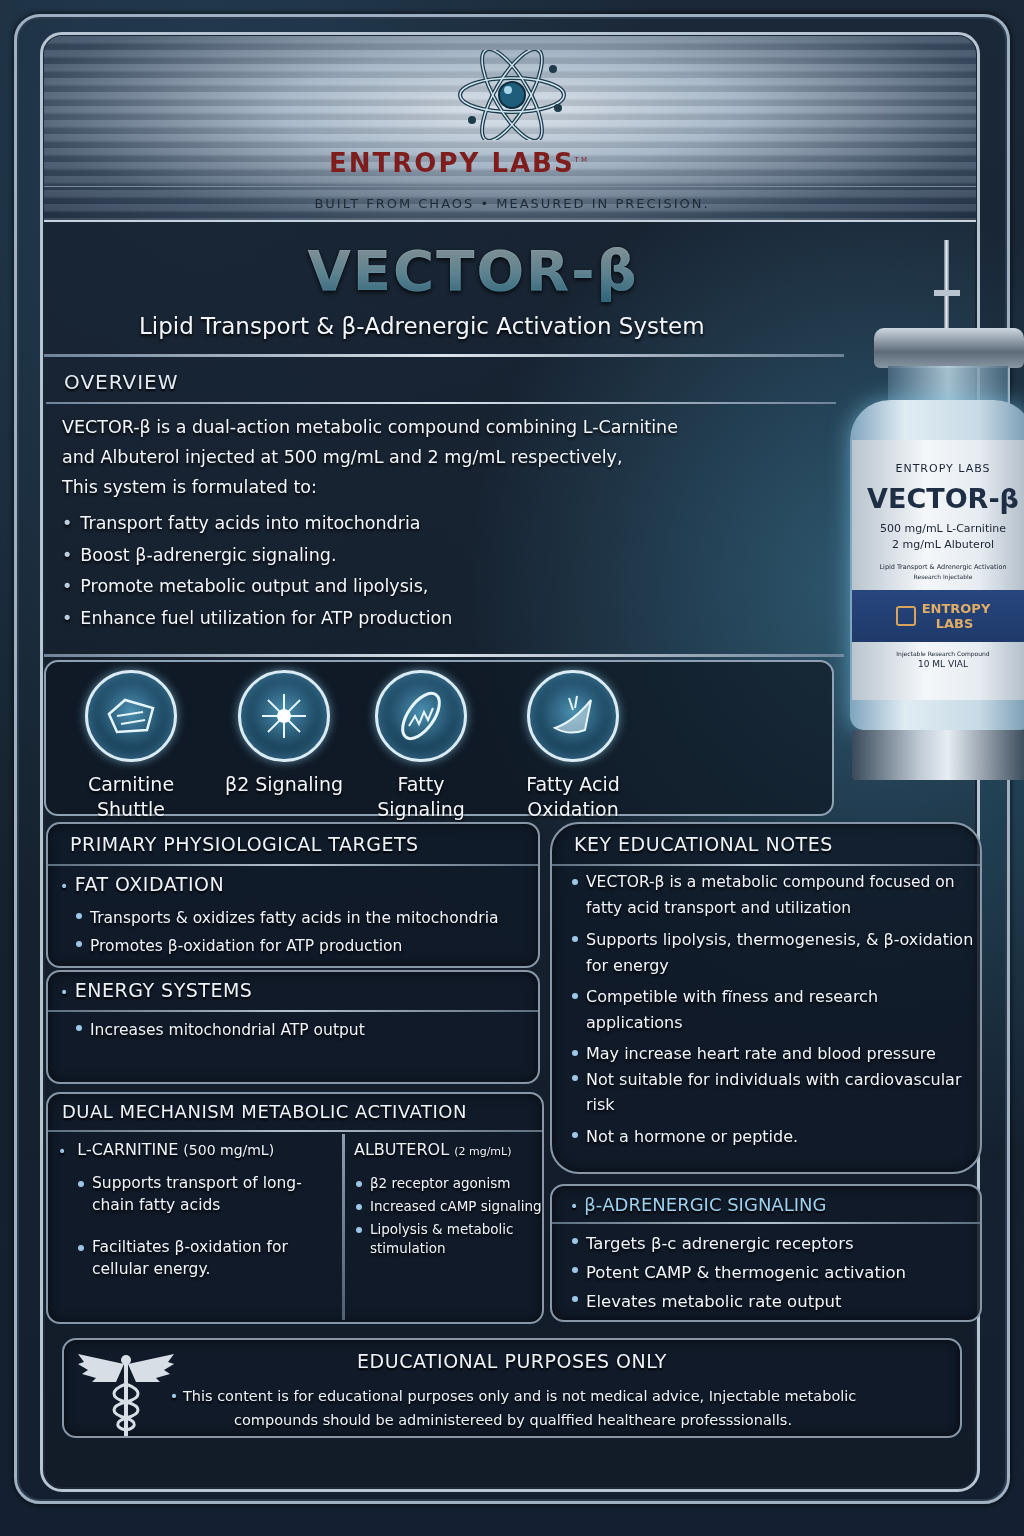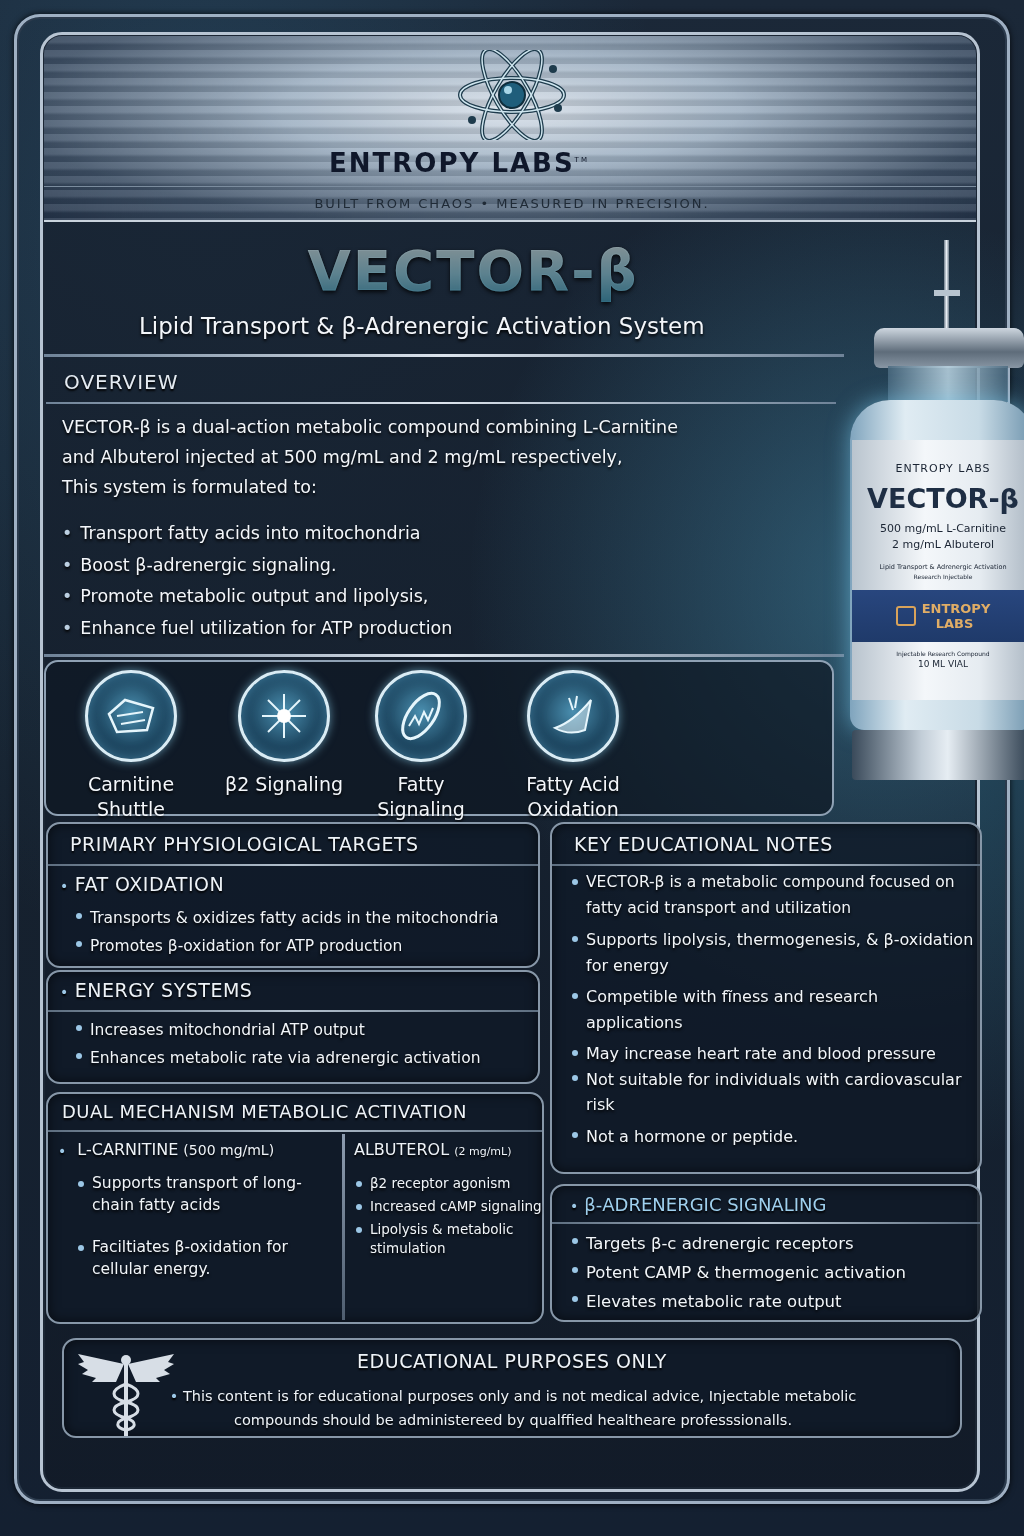--- a/index.html
+++ b/index.html
@@ -32,21 +32,21 @@
     border-radius: 18px 18px 0 0;
     background:
       repeating-linear-gradient(180deg, rgba(255,255,255,0.10) 0px, rgba(255,255,255,0.10) 6px, rgba(0,0,0,0.10) 9px, rgba(0,0,0,0.10) 14px),
       radial-gradient(ellipse at 50% 40%, #d9e1ea 0%, #9fb1c3 35%, #3e5066 75%, #24344a 100%);
     border-bottom: 2px solid #c9d3dd;
   }
   .logo-atom { position: absolute; left: 452px; top: 50px; width: 120px; height: 90px; }
   .brand-name {
     position: absolute; left: 0; width: 918px; top: 148px; text-align: center;
     font-family: "DejaVu Sans", sans-serif; font-weight: bold; font-size: 26px;
-    letter-spacing: 2px; color: #0f172a;
+    letter-spacing: 2px; color: #7f1d1d;
   }
   .brand-name sup { font-size: 7px; font-weight: normal; }
   .tagline {
     position: absolute; left: 0; width: 1024px; top: 196px; text-align: center;
     font-size: 13px; letter-spacing: 2px; color: #1f2a36;
   }
   .hero-title {
     position: absolute; left: 0; width: 946px; top: 238px; text-align: center;
     font-size: 56px; font-weight: bold; letter-spacing: 2px;
     color: #b8e6f5;
@@ -64,21 +64,21 @@
   
   .overview {
     position: absolute; left: 46px; top: 360px; width: 790px; height: 296px;
     border-radius: 10px;
   }
   .overview-title {
     position: absolute; left: 18px; top: 10px; font-size: 20px; letter-spacing: 1px; color: #e4ebf2;
     text-shadow: 0 2px 2px #000;
   }
   .overview-body { position: absolute; left: 16px; top: 52px; width: 760px; font-size: 17.5px; line-height: 30px; color: #f4f7fb; text-shadow: 0 2px 3px #000; }
-  .overview-body ul { list-style: none; margin-top: 16px; }
+  .overview-body ul { list-style: none; margin-top: 6px; }
   .overview-body li { line-height: 31.5px; }
   .overview-body li::before { content: "•"; color: #bcd0e2; margin-right: 8px; }
 
   
   .vial { position: absolute; left: 840px; top: 240px; width: 184px; height: 560px; }
 
   
   .icon-strip {
     position: absolute; left: 44px; top: 660px; width: 790px; height: 156px;
     border: 2px solid #8fa1b4; border-radius: 14px;
@@ -254,21 +254,20 @@
     <li>Transports &amp; oxidizes fatty acids in the mitochondria</li>
     <li>Promotes β-oxidation for ATP production</li>
   </ul>
 </div>
 
 <div class="panel" style="left:46px; top:970px; width:494px; height:114px;">
   <div class="panel-title sub-title-bullet" style="position:absolute; left:12px; top:7px;"><span>ENERGY SYSTEMS</span></div>
   <div class="panel-rule" style="position:absolute; left:0; top:38px; width:490px;"></div>
   <ul class="bullets" style="position:absolute; left:24px; top:44px; font-size:15.5px; line-height:28px;">
     <li>Increases mitochondrial ATP output</li>
-    <li>Enhances metabolic rate via adrenergic activation</li>
   </ul>
 </div>
 
 <div class="panel" style="left:46px; top:1092px; width:498px; height:232px;">
   <div class="panel-title" style="position:absolute; left:14px; top:7px; font-size:18px;">DUAL MECHANISM METABOLIC ACTIVATION</div>
   <div class="panel-rule" style="position:absolute; left:0; top:36px; width:494px;"></div>
   <div style="position:absolute; left:294px; top:40px; width:3px; height:186px; background:linear-gradient(180deg,#8d9caf,#4f5e70);"></div>
   <div class="sub-title-bullet" style="position:absolute; left:10px; top:46px; font-size:16px; color:#eef3f8; text-shadow:0 2px 2px #000;">
     <span>L-CARNITINE</span> <span style="font-size:14px;">(500 mg/mL)</span>
   </div>
@@ -279,21 +278,21 @@
   <div style="position:absolute; left:306px; top:46px; font-size:16px; color:#eef3f8; text-shadow:0 2px 2px #000;">
     <span>ALBUTEROL</span> <span style="font-size:11px;">(2 mg/mL)</span>
   </div>
   <ul class="bullets" style="position:absolute; left:304px; top:80px; width:190px; font-size:13.5px; line-height:19px;">
     <li style="margin-bottom:4px;">β2 receptor agonism</li>
     <li style="margin-bottom:4px;">Increased cAMP signaling</li>
     <li>Lipolysis &amp; metabolic stimulation</li>
   </ul>
 </div>
 
-<div class="panel" style="left:550px; top:822px; width:432px; height:352px;">
+<div class="panel" style="left:550px; top:822px; width:432px; height:352px;border-radius:29px;">
   <div class="panel-title" style="position:absolute; left:22px; top:9px;">KEY EDUCATIONAL NOTES</div>
   <div class="panel-rule" style="position:absolute; left:0; top:40px; width:428px;"></div>
   <ul class="bullets" style="position:absolute; left:16px; top:46px; width:408px; font-size:16px; line-height:25.5px;">
     <li style="margin-bottom:6px; font-size:15.5px;">VECTOR-β is a metabolic compound focused on fatty acid transport and utilization</li>
     <li style="margin-bottom:6px;">Supports lipolysis, thermogenesis, &amp; β-oxidation for energy</li>
     <li style="margin-bottom:6px;">Competible with fĩness and research applications</li>
     <li style="">May increase heart rate and blood pressure</li>
     <li style="margin-bottom:6px;">Not suitable for individuals with cardiovascular risk</li>
     <li>Not a hormone or peptide.</li>
   </ul>

